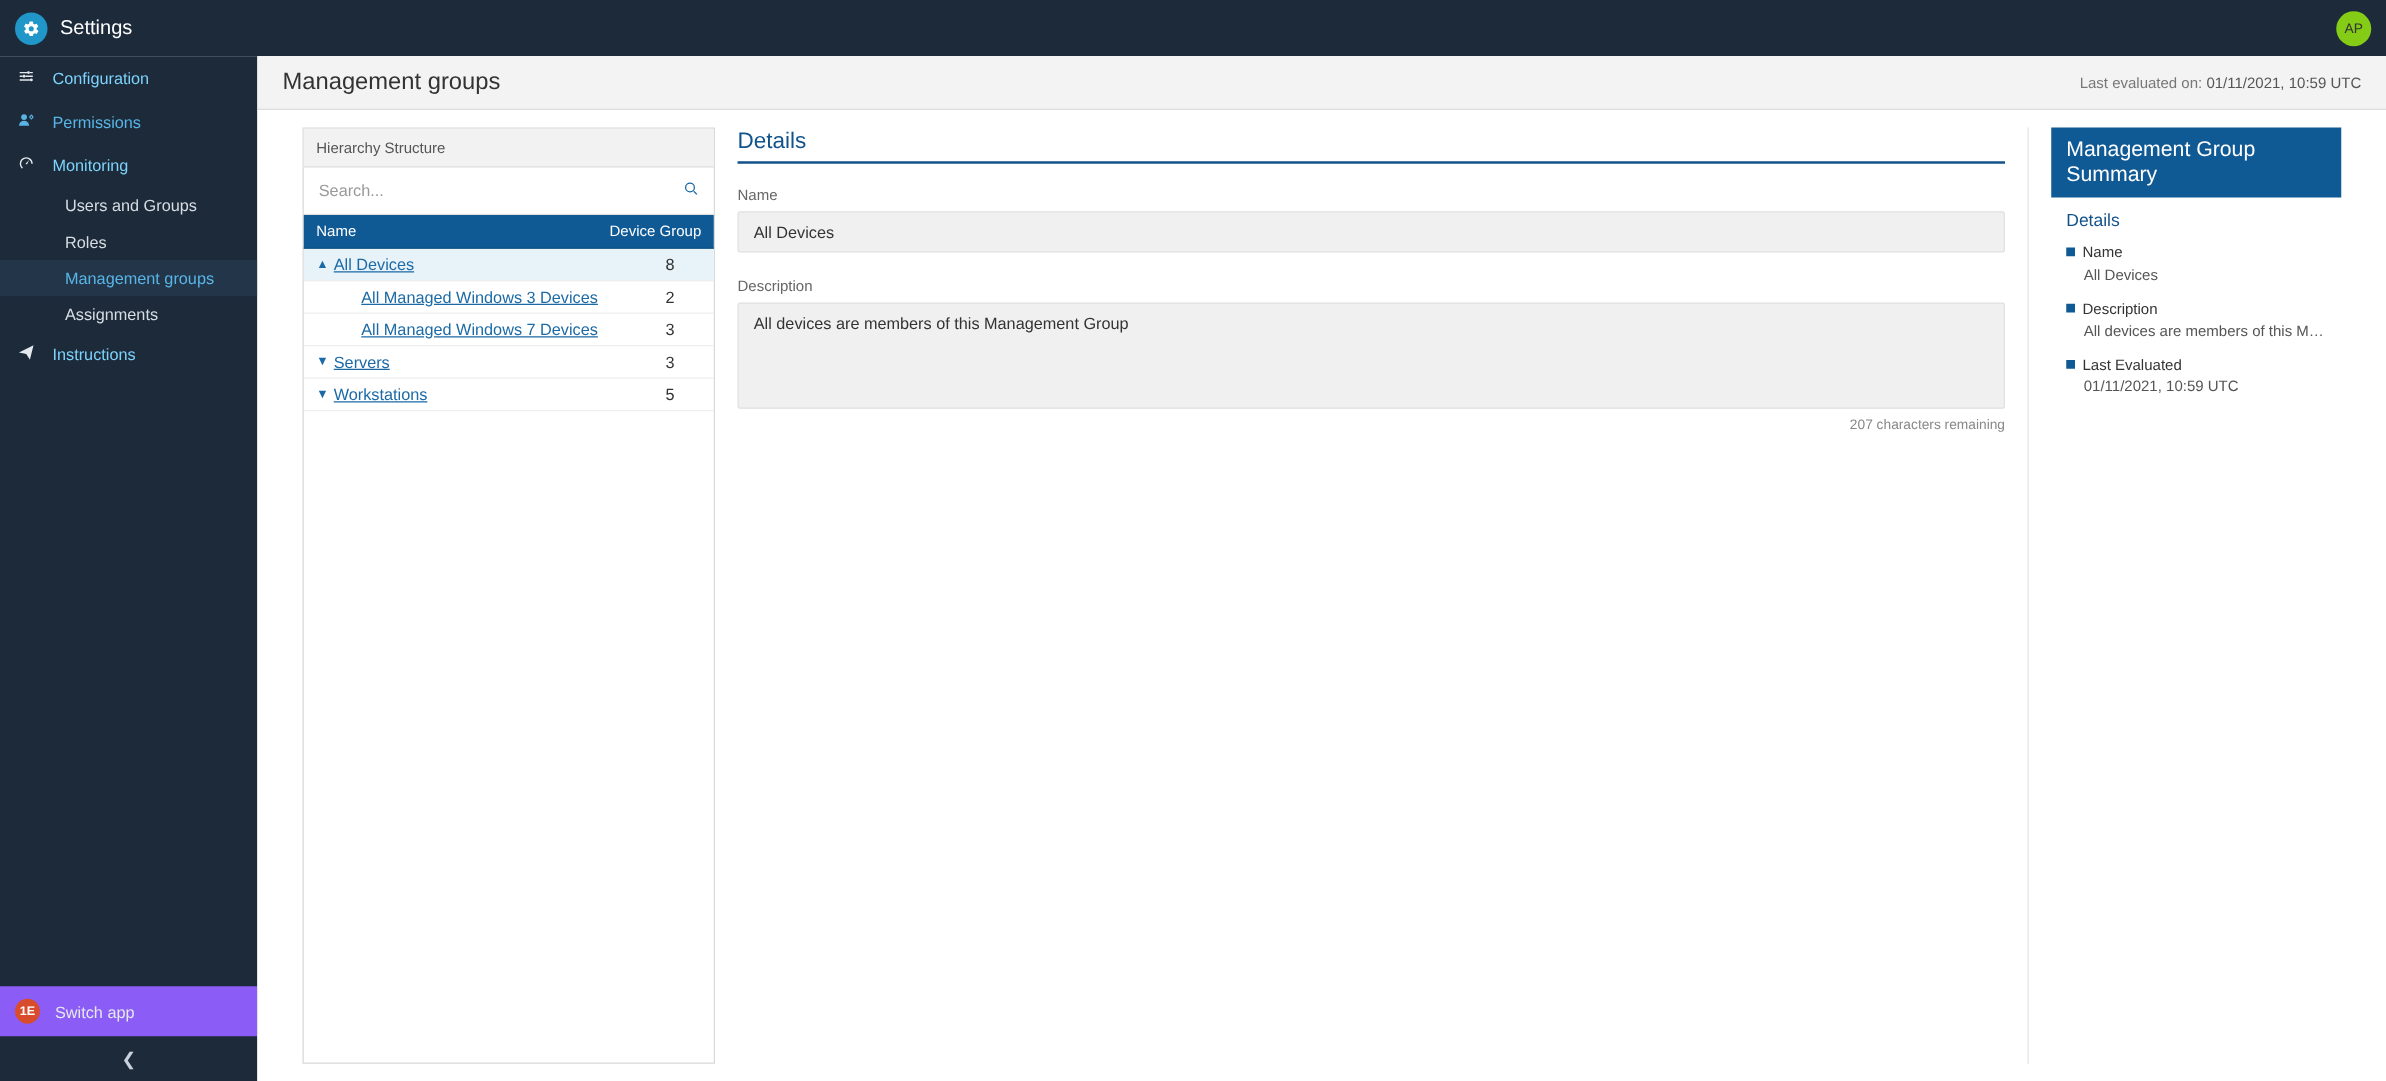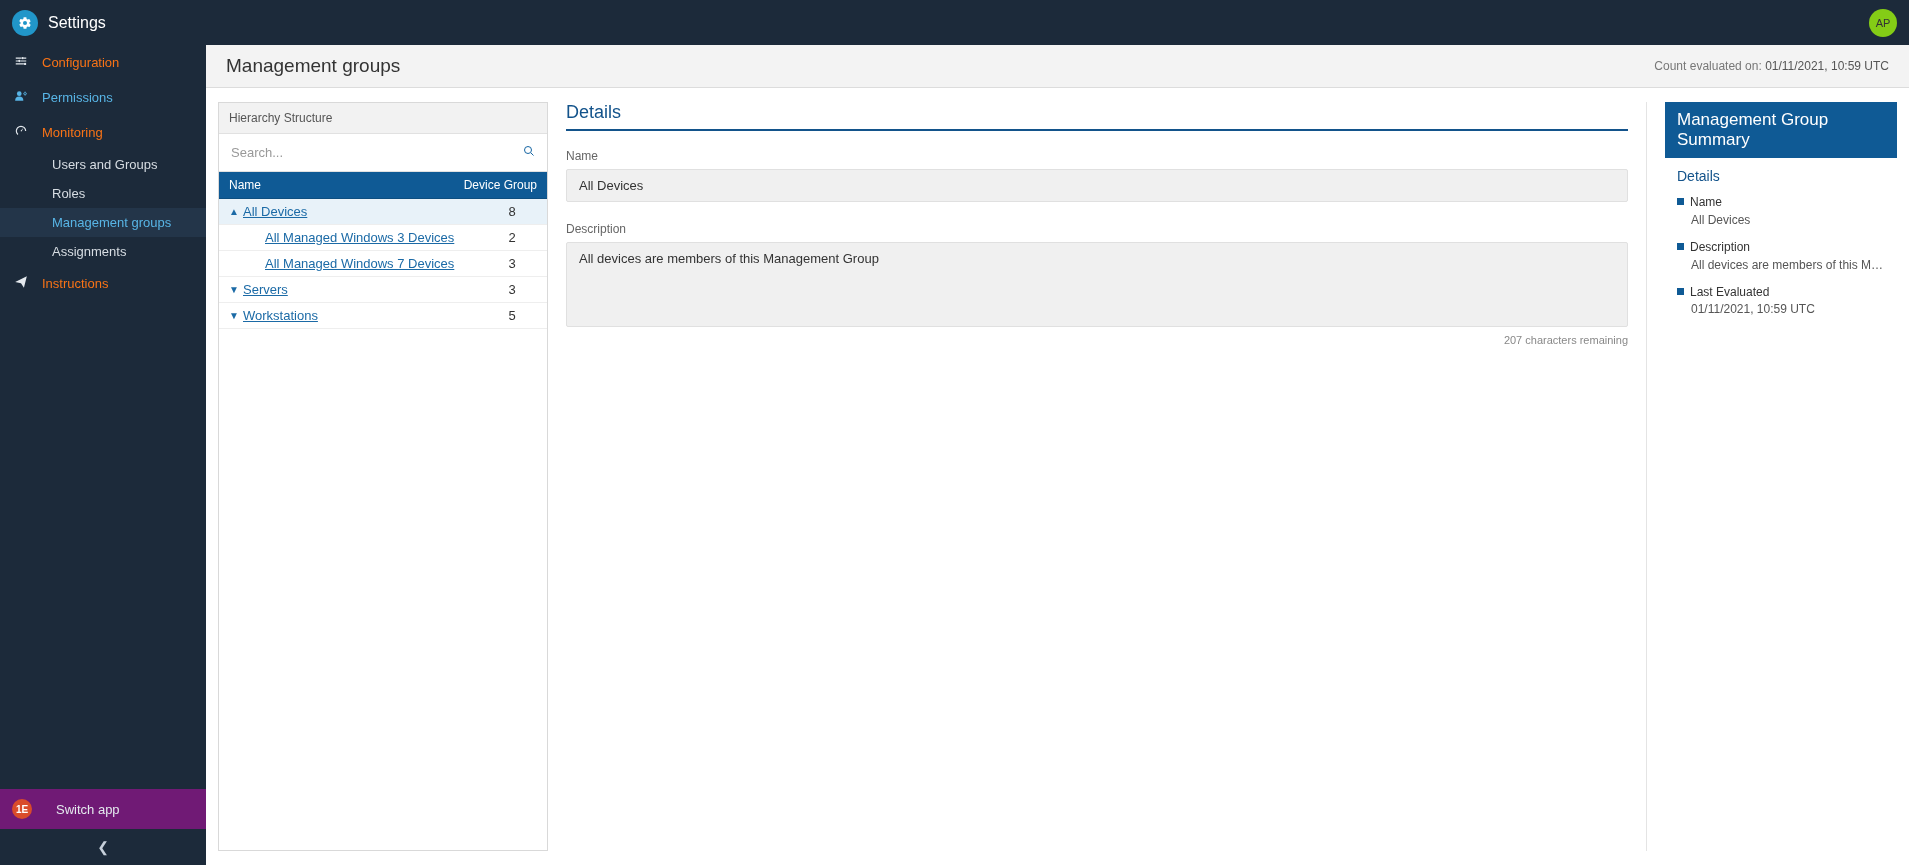--- a/index.html
+++ b/index.html
@@ -56,39 +56,39 @@
     background: #1c2a3a;
     color: #c7d0db;
     display: flex;
     flex-direction: column;
     justify-content: space-between;
   }
   .nav { display: flex; flex-direction: column; }
   .nav-item {
     display: flex; align-items: center; gap: 12px;
     padding: 9px 12px;
-    color: #f97316;
+    color: #7dd3fc;
     cursor: pointer;
     font-size: 13px;
   }
   .nav-item.active { color: #58b5e6; }
   .nav-item .icon { width: 18px; text-align: center; font-size: 13px; }
   .nav-sub {
     display: flex; align-items: center;
     padding: 7px 12px 7px 52px;
     color: #d7dde3;
     font-size: 13px;
     cursor: pointer;
   }
   .nav-sub.active { color: #58b5e6; background: #233549; }
   .sidebar-bottom { }
   .switch-app {
-    display: flex; align-items: center; gap: 24px;
+    display: flex; align-items: center; gap: 12px;
     padding: 10px 12px;
-    background: #701a75;
+    background: #8b5cf6;
     color: #e4e9ee;
     font-size: 13px;
     cursor: pointer;
   }
   .switch-app .swicon {
     width: 20px; height: 20px; border-radius: 50%;
     background: #d94c2b; display:flex;align-items:center;justify-content:center;
     font-size:10px; color:#fff; font-weight:bold;
   }
   .collapse-row {
@@ -116,21 +116,21 @@
   }
   .page-header h1 {
     font-size: 19px; font-weight: 500; color: #333;
   }
   .eval-text { font-size: 12px; color: #555; }
   .eval-text .label { color: #777; }
   .content-row {
     display: flex;
     flex: 1;
     min-height: 0;
-    padding: 14px 12px;
+    padding: 14px 36px;
     gap: 18px;
     background: #fff;
   }
   
   .hierarchy-panel {
     width: 330px;
     border: 1px solid #d9d9d9;
     display: flex;
     flex-direction: column;
     background: #fff;
@@ -356,21 +356,21 @@
         <div class="collapse-row">
           <span>❮</span>
         </div>
       </div>
     </div>
 
     <div class="main">
       <div class="page-header">
         <h1>Management groups</h1>
         <div class="eval-text">
-          <span class="label">Count evaluated on:</span>
+          <span class="label">Last evaluated on:</span>
           <span>01/11/2021, 10:59 UTC</span>
         </div>
       </div>
 
       <div class="content-row">
 
         <div class="hierarchy-panel">
           <div class="hierarchy-title">Hierarchy Structure</div>
           <div class="search-row">
             <input type="text" placeholder="Search..." style="">

